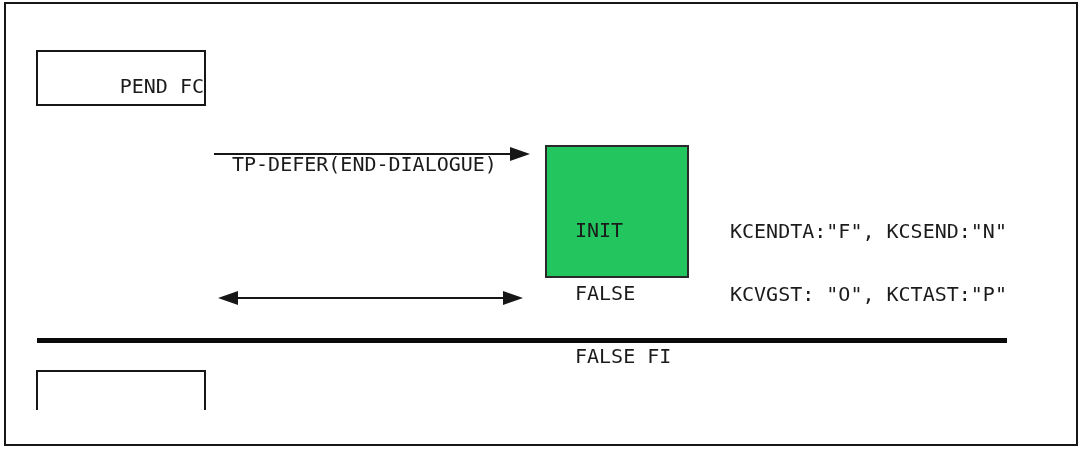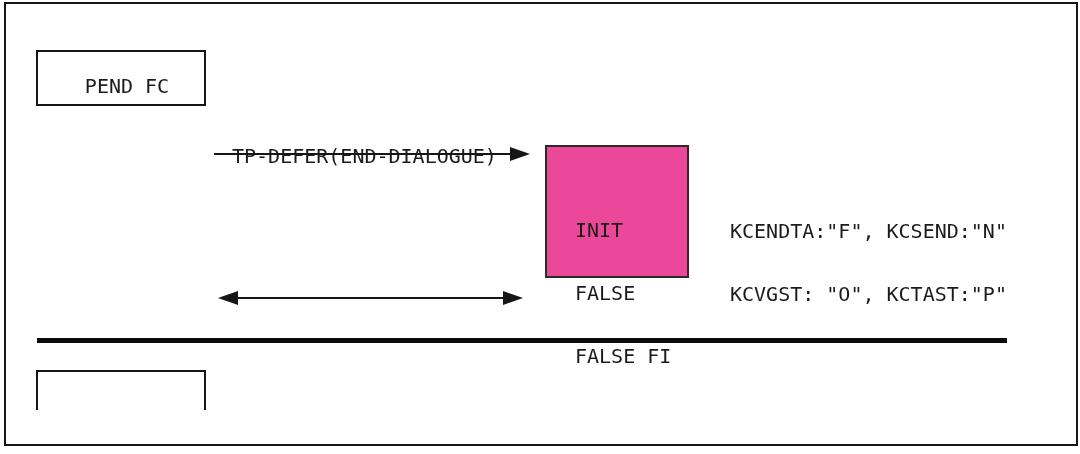--- a/index.html
+++ b/index.html
@@ -32,41 +32,41 @@
   .sender-box {
     left: 36px; top: 50px;
     width: 170px; height: 56px;
     border: 2px solid #161616;
     box-sizing: border-box;
   }
   .sender-box .box-label {
     position: absolute;
     left: 12px; right: 0;
     top: 24px;
-    text-align: center;
+    text-align: right;
   }
-  .request-lines { left: 232px; top: 104px; }
+  .request-lines { left: 232px; top: 112px; }
   .hline { background: #161616; height: 2px; }
   .arrow-right-head {
     width: 0; height: 0;
     border-top: 7px solid transparent;
     border-bottom: 7px solid transparent;
     border-left: 20px solid #161616;
   }
   .arrow-left-head {
     width: 0; height: 0;
     border-top: 7px solid transparent;
     border-bottom: 7px solid transparent;
     border-right: 20px solid #161616;
   }
   .program-box {
     left: 545px; top: 145px;
     width: 144px; height: 133px;
     border: 2px solid #2a2a2a;
-    background: #ec4899;
+    background: #22c55e;
     box-sizing: border-box;
   }
   .program-box .program-lines {
     position: absolute;
     left: 28px; top: 31px;
   }
   .kc-lines { left: 730px; top: 179px; }
   .commit-label { left: 275px; top: 265px; }
   .thick-line {
     left: 37px; top: 338px;

